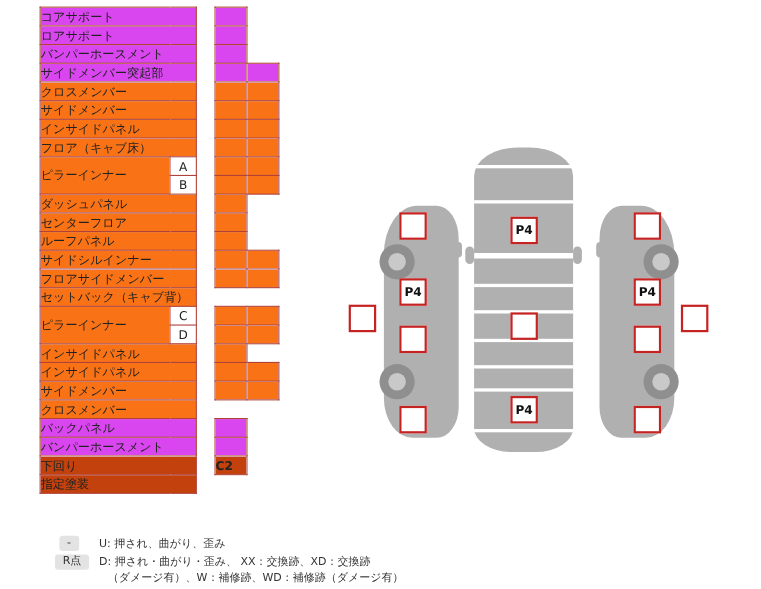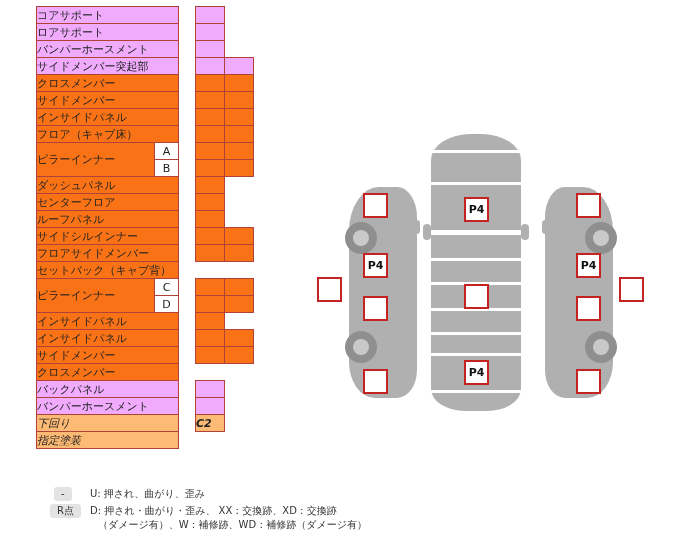--- a/index.html
+++ b/index.html
@@ -8,23 +8,23 @@
   .canvas { position:relative; width:692px; height:535px; background:#ffffff; overflow:hidden; }
 
   
   table.parts { position:absolute; left:36px; top:6px; border-collapse:collapse; table-layout:fixed; }
   table.parts td { height:17px; font-size:11px; color:#222; padding:0; overflow:hidden; white-space:nowrap; }
   td.lbl  { border:1px solid #b0423a; padding-left:4px; }
   td.sub  { border:1px solid #b0423a; background:#fff; text-align:center; }
   td.sp   { border:none; }
   td.cell { border:1px solid #b0423a; }
   td.no   { border:none; }
-  .bg-y { background:#f0abfc; }
+  .bg-y { background:#d946ef; }
   .bg-p { background:#f97316; }
-  .bg-g { background:#fdba74;font-style:italic; }
+  .bg-g { background:#c2410c; }
   td.c2 { font-weight:bold; color:#111; }
 
   
   .car { position:absolute; background:#b0b0b0; }
   .topcar { left:431px; top:134px; width:90px; height:277px;
             border-radius:40px 40px 34px 34px / 26px 26px 22px 22px; }
   .divider { position:absolute; left:0; width:90px; height:3px; background:#ffffff; }
   .sidecar-l { left:349px; top:187px; width:68px; height:211px;
                border-radius:30px 20px 20px 26px / 44px 30px 28px 36px; }
   .sidecar-r { left:545px; top:187px; width:68px; height:211px;

